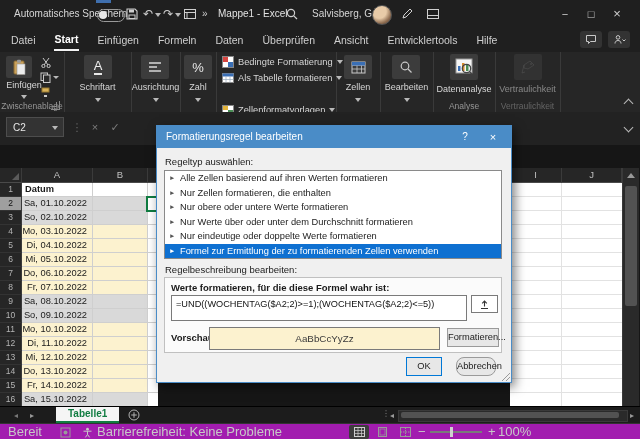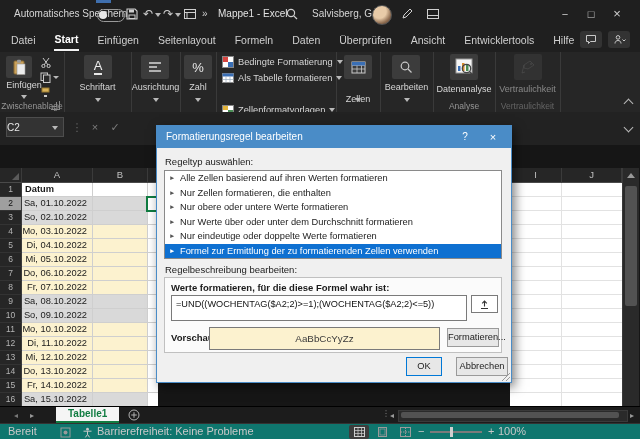--- a/index.html
+++ b/index.html
@@ -35,21 +35,21 @@
   .blbl{position:absolute;left:0;right:0;text-align:center;font-size:9px;color:#d6d6d6;}
   .bcar{position:absolute;left:0;right:0;top:42px;text-align:center;}
   .smic{position:absolute;display:flex;align-items:center;gap:2px;}
   .styrow{position:absolute;left:6px;display:flex;align-items:center;gap:4px;font-size:9.3px;color:#d6d6d6;white-space:nowrap;}
   .dlgl{position:absolute;right:4px;bottom:2px;width:8px;height:8px;border-right:1.4px solid #8a8a8a;border-bottom:1.4px solid #8a8a8a;}
   .dlgl:after{content:"";position:absolute;right:2px;bottom:2px;width:4px;height:4px;border-right:1.4px solid #8a8a8a;border-bottom:1.4px solid #8a8a8a;transform:rotate(0);}
   .gray *{opacity:.55;}
 
   
   .fbar{position:absolute;left:0;top:112px;width:640px;height:33px;background:#222;}
-  .namebox{position:absolute;left:6px;top:5px;width:58px;height:20px;background:#333;border:1px solid #4d4d4d;line-height:20px;color:#e8e8e8;padding-left:0;box-sizing:border-box;}
+  .namebox{position:absolute;left:6px;top:5px;width:58px;height:20px;background:#333;border:1px solid #4d4d4d;line-height:20px;color:#e8e8e8;padding-left:6px;box-sizing:border-box;}
   .namebox .car{position:absolute;right:5px;top:8px;}
   .fbtn{position:absolute;top:5px;width:18px;height:20px;line-height:20px;text-align:center;color:#7d7d7d;font-size:11px;}
 
   
   .sheet{position:absolute;left:0;top:145px;width:640px;height:261px;background:#161616;}
   .chead{position:absolute;top:23px;height:15px;background:#262626;border-bottom:1px solid #4a4a4a;box-sizing:border-box;
          color:#c0c0c0;font-size:9.5px;text-align:center;line-height:14px;border-right:1px solid #3b3b3b;}
   .corner{position:absolute;left:0;top:23px;width:22px;height:15px;background:#262626;border-right:1px solid #3b3b3b;border-bottom:1px solid #4a4a4a;box-sizing:border-box;}
   .corner:after{content:"";position:absolute;right:2px;bottom:2px;border-left:7px solid transparent;border-bottom:7px solid #5a5a5a;}
   .gridrows{position:absolute;left:0;top:38px;width:158px;height:223px;overflow:hidden;}
@@ -96,21 +96,21 @@
         background:repeating-linear-gradient(135deg,transparent 0 2px,#9a9a9a 2px 3px);clip-path:polygon(100% 0,100% 100%,0 100%);}
 
   
   .tabbar{position:absolute;left:0;top:406px;width:640px;height:17px;background:#1c1c1c;border-top:1px solid #000;box-sizing:border-box;}
   .sheettab{position:absolute;left:56px;top:0;height:16px;background:#f5f5f5;border-bottom:2px solid #107C41;box-sizing:border-box;
             color:#107C41;font-weight:bold;font-size:10px;line-height:14px;padding:0 12px;}
   .tnav{position:absolute;top:4px;font-size:8px;color:#9a9a9a;}
   .addsheet{position:absolute;left:128px;top:2px;}
   .hscroll{position:absolute;left:398px;top:3px;width:228px;height:10px;background:#2a2a2a;border:1px solid #3a3a3a;}
   .hthumb{position:absolute;left:2px;top:1px;width:218px;height:6px;background:#525252;border-radius:2px;}
-  .statusbar{position:absolute;left:0;top:423px;width:640px;height:16px;background:#0f766e;border-top:1px solid #333;box-sizing:border-box;font-size:11px;color:#c8c8c8;}
+  .statusbar{position:absolute;left:0;top:423px;width:640px;height:16px;background:#a21caf;border-top:1px solid #333;box-sizing:border-box;font-size:13px;color:#c8c8c8;}
   .st{position:absolute;top:0;height:16px;line-height:15px;white-space:nowrap;}
   .viewbtn{position:absolute;top:1px;width:20px;height:14px;display:flex;align-items:center;justify-content:center;border-radius:2px;}
   .viewbtn.active{background:#3d3d3d;}
   .ztrack{position:absolute;left:430px;top:7px;width:52px;height:2px;background:#7a7a7a;}
   .zthumb{position:absolute;left:450px;top:3px;width:3px;height:10px;background:#cfcfcf;}
 </style>
 </head>
 <body>
 
 <div class="win">
@@ -161,21 +161,20 @@
     </span>
     <span class="winbtn" style="left:552px;">−</span>
     <span class="winbtn" style="left:578px;">□</span>
     <span class="winbtn" style="left:604px;font-size:13px;">×</span>
   </div>
 
   <div class="rtabs">
       <span class="rtab">Datei</span>
       <span class="rtab active">Start</span>
       <span class="rtab">Einfügen</span>
-      <span class="rtab">Seitenlayout</span>
       <span class="rtab">Formeln</span>
       <span class="rtab">Daten</span>
       <span class="rtab">Überprüfen</span>
       <span class="rtab">Ansicht</span>
       <span class="rtab">Entwicklertools</span>
       <span class="rtab">Hilfe</span>
     </div>
   <div class="tab-side" style="left:580px;">
     <svg width="12" height="11" viewBox="0 0 12 11">
         <path d="M1.5 1.5h9v6h-5l-2 2v-2h-2z" fill="none" stroke="#c9c9c9"></path>
@@ -280,21 +279,21 @@
     </div>
 
     <div class="grp" style="left:336px;width:44px;">
       <div class="ibox" style="left:8px;top:3px;width:28px;height:24px;">
         <svg width="15" height="13" viewBox="0 0 15 13">
             <rect x="1" y="1" width="13" height="11" fill="none" stroke="#c9c9c9"></rect>
             <path d="M1 4.5h13M1 8h13M6 1v11M10.5 1v11" stroke="#c9c9c9" stroke-width=".8"></path>
             <rect x="1" y="1" width="13" height="3.5" fill="#3a6fb5"></rect>
           </svg>
       </div>
-      <div class="blbl" style="top:30px;margin-top:12px;">Zellen</div>
+      <div class="blbl" style="top:30px;">Zellen</div>
       <div class="bcar"><span class="car"></span></div>
     </div>
 
     <div class="grp" style="left:380px;width:53px;">
       <div class="ibox" style="left:12px;top:3px;width:28px;height:24px;">
         <svg width="14" height="14" viewBox="0 0 14 14">
             <circle cx="6" cy="6" r="3.8" fill="none" stroke="#c9c9c9" stroke-width="1.2"></circle>
             <path d="M9 9l3.5 3.5" stroke="#c9c9c9" stroke-width="1.2"></path>
           </svg>
       </div>
@@ -478,21 +477,21 @@
         <svg width="11" height="11" viewBox="0 0 11 11">
             <path d="M2 9.5h7M5.5 7.5v-5M3.2 4.3 5.5 2l2.3 2.3" fill="none" stroke="#333" stroke-width="1.1"></path>
           </svg>
       </div>
       <div class="dlbl" style="left:6px;top:54px;font-weight:bold;">Vorschau:</div>
       <div class="preview">AaBbCcYyZz</div>
       <div class="dbtn" style="left:282px;top:50px;width:52px;">Formatieren...</div>
     </div>
 
     <div class="dbtn def" style="left:249px;top:231px;width:36px;">OK</div>
-    <div class="dbtn" style="left:299px;top:231px;width:52px;">Abbrechen</div>
+    <div class="dbtn" style="left:299px;top:231px;width:40px;border-radius:8px;">Abbrechen</div>
     <div class="grip"></div>
   </div>
 
   <div class="tabbar">
     <span class="tnav" style="left:14px;color:#777;">◂</span>
     <span class="tnav" style="left:30px;">▸</span>
     <span class="sheettab">Tabelle1</span>
     <span class="addsheet">
       <svg width="12" height="12" viewBox="0 0 12 12">
           <circle cx="6" cy="6" r="5" fill="none" stroke="#b0b0b0"></circle>

